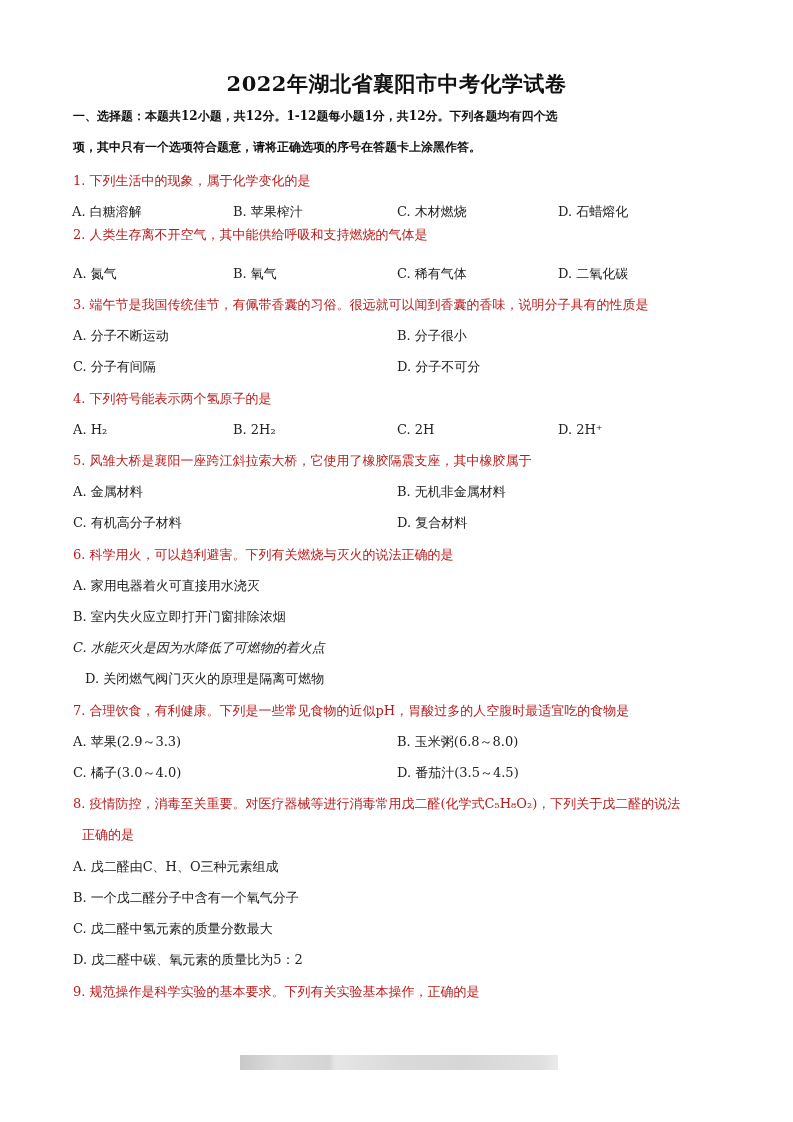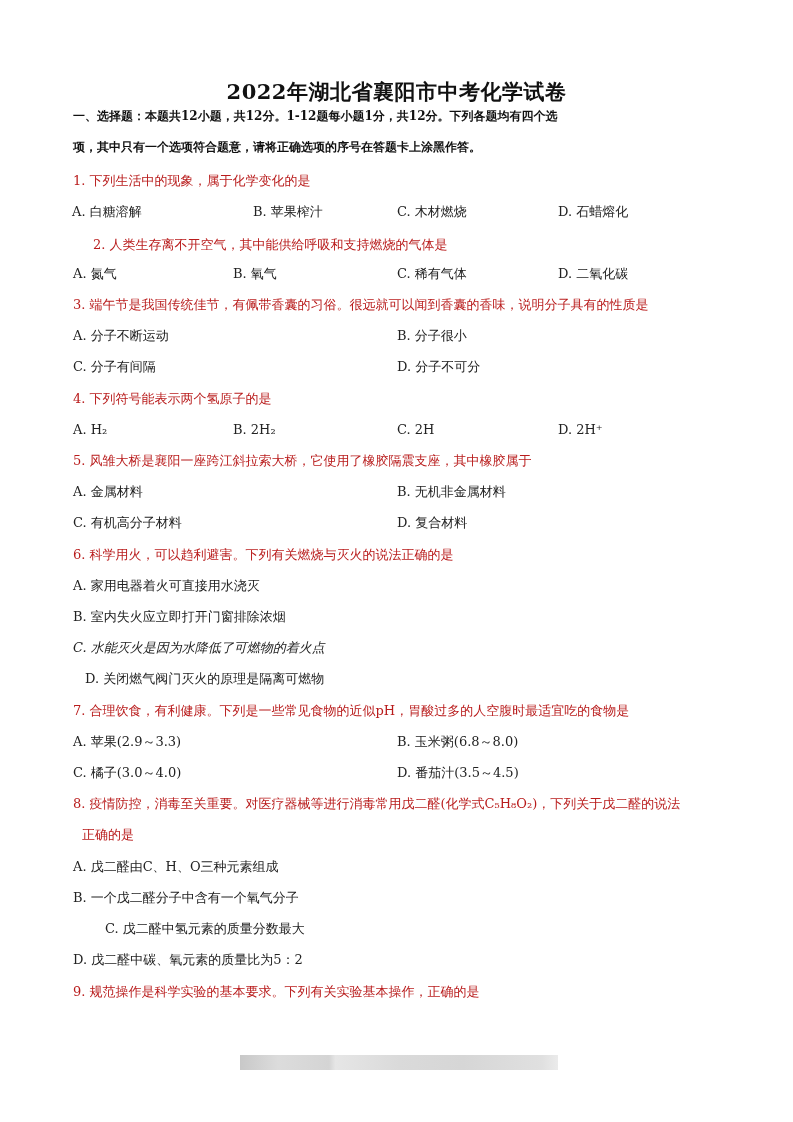--- a/index.html
+++ b/index.html
@@ -1,40 +1,40 @@
 <!DOCTYPE html>
 <html><head>
 <meta charset="utf-8">
 <style>
   html, body { margin:0; padding:0; }
   body { width:793px; height:1122px; background:#ffffff; position:relative; overflow:hidden;
          font-family:"DejaVu Serif","Liberation Serif",serif; color:#1a1a1a; }
   .title { position:absolute; top:70px; left:0; width:793px; text-align:center;
-           font-size:21px; font-weight:bold; letter-spacing:0.5px; color:#111;margin-top:8px; }
+           font-size:21px; font-weight:bold; letter-spacing:0.5px; color:#111; }
   .section { position:absolute; left:73px; width:660px; font-size:12px; font-weight:bold; color:#111; line-height:31px; }
   .line { position:absolute; left:73px; font-size:13px; white-space:nowrap; color:#b91c1c; }
   .opt { position:absolute; font-size:13px; white-space:nowrap; color:#222; }
   .footer { position:absolute; left:240px; top:1055px; width:318px; height:15px;
             background:linear-gradient(90deg,#c8c8c8 0%,#dcdcdc 12%,#d4d4d4 28%,#e6e6e6 30%,#dadada 50%,#d6d6d6 70%,#e0e0e0 95%,#ebebeb 100%); }
 </style>
 </head>
 <body>
 
 <div class="title">2022年湖北省襄阳市中考化学试卷</div>
 
 <div class="section" style="top:101px;">一、选择题：本题共12小题，共12分。1-12题每小题1分，共12分。下列各题均有四个选</div>
 <div class="section" style="top:132px;">项，其中只有一个选项符合题意，请将正确选项的序号在答题卡上涂黑作答。</div>
 
 <div class="line" style="top:172px;">1. 下列生活中的现象，属于化学变化的是</div>
 <div class="opt" style="top:203px;left:72px;">A. 白糖溶解</div>
-<div class="opt" style="top:203px;left:233px;margin-left:20px;">B. 苹果榨汁</div>
+<div class="opt" style="top:203px;left:233px;">B. 苹果榨汁</div>
 <div class="opt" style="top:203px;left:397px;">C. 木材燃烧</div>
 <div class="opt" style="top:203px;left:558px;">D. 石蜡熔化</div>
 
-<div class="line" style="top:236px;margin-left:20px;">2. 人类生存离不开空气，其中能供给呼吸和支持燃烧的气体是</div>
+<div class="line" style="top:226px;">2. 人类生存离不开空气，其中能供给呼吸和支持燃烧的气体是</div>
 <div class="opt" style="top:265px;left:73px;">A. 氮气</div>
 <div class="opt" style="top:265px;left:233px;">B. 氧气</div>
 <div class="opt" style="top:265px;left:397px;">C. 稀有气体</div>
 <div class="opt" style="top:265px;left:558px;">D. 二氧化碳</div>
 
 <div class="line" style="top:296px;">3. 端午节是我国传统佳节，有佩带香囊的习俗。很远就可以闻到香囊的香味，说明分子具有的性质是</div>
 <div class="opt" style="top:327px;left:73px;">A. 分子不断运动</div>
 <div class="opt" style="top:327px;left:397px;">B. 分子很小</div>
 <div class="opt" style="top:358px;left:73px;">C. 分子有间隔</div>
 <div class="opt" style="top:358px;left:397px;">D. 分子不可分</div>
@@ -60,18 +60,18 @@
 <div class="line" style="top:702px;">7. 合理饮食，有利健康。下列是一些常见食物的近似pH，胃酸过多的人空腹时最适宜吃的食物是</div>
 <div class="opt" style="top:733px;left:73px;">A. 苹果(2.9～3.3)</div>
 <div class="opt" style="top:733px;left:397px;">B. 玉米粥(6.8～8.0)</div>
 <div class="opt" style="top:764px;left:73px;">C. 橘子(3.0～4.0)</div>
 <div class="opt" style="top:764px;left:397px;">D. 番茄汁(3.5～4.5)</div>
 
 <div class="line" style="top:795px;">8. 疫情防控，消毒至关重要。对医疗器械等进行消毒常用戊二醛(化学式C₅H₈O₂)，下列关于戊二醛的说法</div>
 <div class="line" style="top:826px;margin-left:9px;">正确的是</div>
 <div class="opt" style="top:858px;left:73px;">A. 戊二醛由C、H、O三种元素组成</div>
 <div class="opt" style="top:889px;left:73px;">B. 一个戊二醛分子中含有一个氧气分子</div>
-<div class="opt" style="top:920px;left:73px;margin-left:32px;">C. 戊二醛中氢元素的质量分数最大</div>
+<div class="opt" style="top:920px;left:73px;">C. 戊二醛中氢元素的质量分数最大</div>
 <div class="opt" style="top:951px;left:73px;">D. 戊二醛中碳、氧元素的质量比为5：2</div>
 
 <div class="line" style="top:983px;">9. 规范操作是科学实验的基本要求。下列有关实验基本操作，正确的是</div>
 
 <div class="footer"></div>
 
 </body></html>

